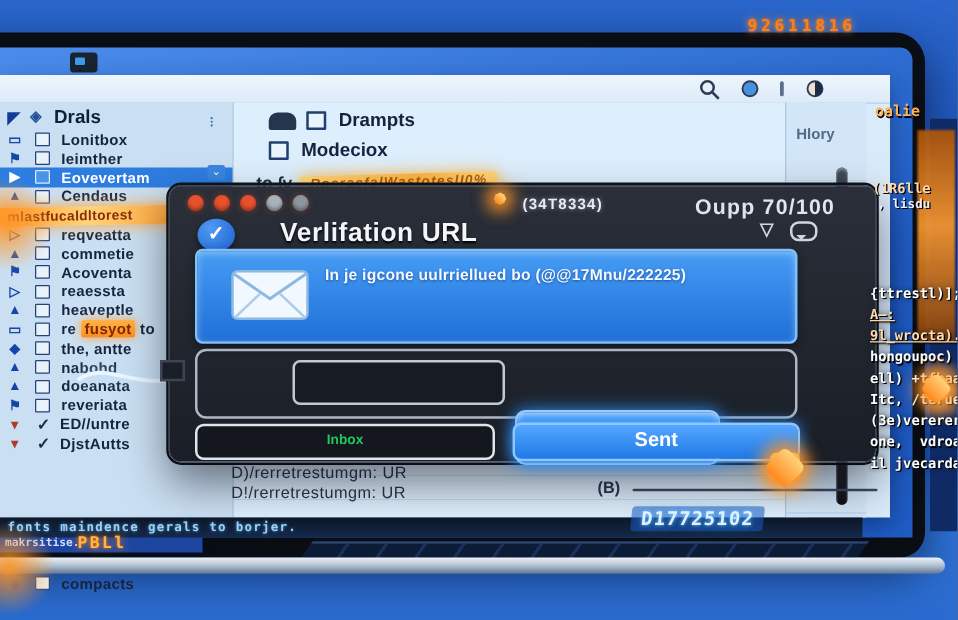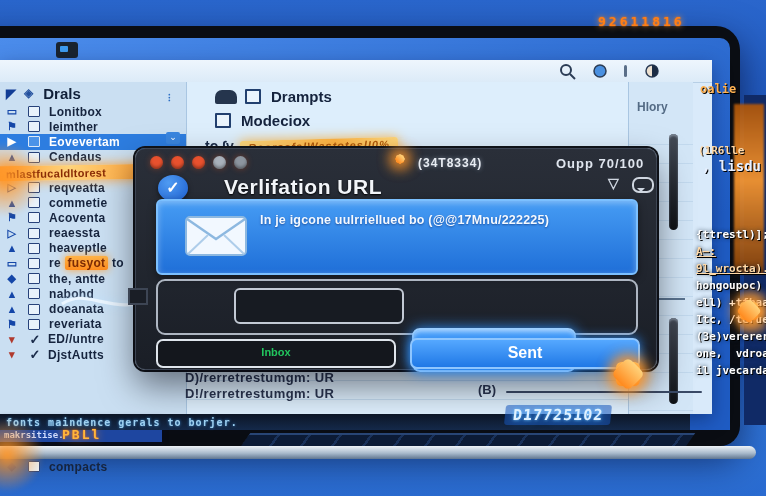--- a/index.html
+++ b/index.html
@@ -61,41 +61,41 @@
     background:repeating-linear-gradient(180deg,transparent 0 18px,#c2d9ee 18px 19px);}
   .crow1{left:28px;top:6px;display:flex;align-items:center;font-size:15px;font-weight:bold;color:#15233d;}
   .blob{width:22px;height:14px;background:#25354d;border-radius:7px 7px 2px 2px;margin-right:8px;}
   .cbx2{width:12px;height:11px;border:2px solid #22406f;background:#eaf4fc;border-radius:1px;margin-right:10px;}
   .crow2{left:28px;top:30px;display:flex;align-items:center;font-size:15px;font-weight:bold;color:#15233d;}
   .crow3{left:18px;top:56px;display:flex;align-items:center;font-size:14px;font-weight:bold;color:#1b2c49;}
   .tohl{margin-left:6px;background:linear-gradient(90deg,#ffd97e,#ffb341 60%,#ffd97e);color:#b25a0a;
     font-size:11px;font-weight:bold;font-style:italic;padding:1px 8px;border-radius:3px;
     box-shadow:0 0 12px #ffbe55;transform:rotate(-1.5deg);letter-spacing:1px;}
   .crow4{left:18px;top:76px;font-size:13px;font-weight:bold;color:#24344f;font-style:italic;}
-  .belowdlg{font-size:13px;font-weight:bold;color:#2a3550;letter-spacing:.4px;}
+  .belowdlg{font-size:13px;font-weight:normal;color:#2a3550;letter-spacing:.4px;}
   .footnote{left:478px;top:382px;font-size:13px;font-weight:bold;color:#2a3550;}
   .fnline{left:506px;top:391px;width:196px;height:2px;background:#3a4a66;border-radius:1px;}
 
   
   .rpanel{left:628px;top:22px;width:64px;height:332px;background:#d3e6f7;border-left:1px solid #a9c6e2;}
   .rplabel{left:8px;top:18px;font-size:12px;font-weight:bold;color:#546b85;}
   .rpruled{left:0;top:44px;width:64px;height:288px;
     background:repeating-linear-gradient(180deg,transparent 0 18px,#c2d9ee 18px 19px);}
   .scrollpill{left:40px;width:9px;border-radius:5px;background:linear-gradient(180deg,#444b57,#0f1216);
     box-shadow:inset 0 2px 2px #7b8694;}
   .rphr{left:0;top:216px;width:56px;height:2px;background:#5a738f;}
 
   
   .dialog{left:135px;top:148px;width:520px;height:220px;border-radius:10px;
     background:linear-gradient(180deg,#2a2f39,#1a1e26);border:1px solid #3d4554;
-    box-shadow:0 16px 34px rgba(0,0,10,.5),0 0 0 2px #11141a;}
+    box-shadow:0 16px 34px rgba(0,0,10,.5),0 0 0 2px #11141a;padding-left:44px;}
   .dots{left:14px;top:7px;display:flex;gap:8px;}
   .dot{width:13px;height:13px;border-radius:50%;box-shadow:inset 0 -2px 3px rgba(0,0,0,.35),0 0 6px rgba(255,90,30,.35);}
   .dlgcount{left:282px;top:7px;font-size:12px;font-weight:bold;color:#e8ecf2;letter-spacing:1px;text-shadow:0 0 4px #7e8a9a;}
-  .dlgscore{left:420px;top:7px;font-size:13px;font-weight:bold;color:#dfe5ee;letter-spacing:1px;}
+  .dlgscore{left:420px;top:7px;font-size:17px;font-weight:bold;color:#dfe5ee;letter-spacing:1px;}
   .checkbadge{left:22px;top:26px;width:30px;height:26px;background:radial-gradient(circle at 35% 30%,#4f9bf2,#1d5fd0);
     border-radius:50%;box-shadow:0 2px 5px rgba(0,0,0,.5);color:#fff;font-weight:bold;font-size:16px;
     text-align:center;line-height:26px;}
   .dlgtitle{left:88px;top:26px;font-size:21px;font-weight:bold;color:#f2f5f9;letter-spacing:.5px;
     text-shadow:0 1px 2px #000;}
   .dlgicon{color:#cfd6e0;font-size:14px;font-weight:bold;}
   .bubble{width:18px;height:12px;border:2px solid #cfd6e0;border-radius:7px;}
   .bubble::after{content:"";position:absolute;left:3px;bottom:-5px;border:4px solid transparent;border-top-color:#cfd6e0;}
   .msgpanel{left:20px;top:50px;width:478px;height:72px;border-radius:6px;
     background:linear-gradient(180deg,#469cf4,#1f6fd8);border:2px solid #7cc0ff;
@@ -354,20 +354,20 @@
   <div class="abs statustag">PBLl</div>
   <div class="abs keys"></div>
   <div class="abs hinge"></div>
   <div class="abs glowbadge">D17725102</div>
 
   <div class="abs rstrip"></div>
   <div class="abs oband1"></div>
   <div class="abs oband2"></div>
   <div class="abs frag" style="left:700px;top:82px;font-size:12px;color:#ffb253;">oalie</div>
   <div class="abs frag" style="left:698px;top:144px;font-size:11px;color:#ffd9a8;">(1R6lle</div>
-  <div class="abs frag" style="left:702px;top:158px;font-size:14px;color:#e8f0ff;">, lisdu</div>
+  <div class="abs frag" style="left:702px;top:158px;font-size:10px;color:#e8f0ff;">, lisdu</div>
   <div class="abs codeblock"><div>{ttrestl)];</div><div class="l1">A–:</div><div class="l1">9l_wrocta)..</div><div>hongoupoc)</div><div>ell) +tfbaam</div><div>Itc, /teruet</div><div>(3e)vererert</div><div>one,  vdroad</div><div>il jvecardar</div></div>
 
   <span class="abs spark" style="left:612px;top:358px;width:32px;height:32px;"></span>
   <span class="abs spark" style="left:736px;top:298px;width:26px;height:26px;"></span>
   <div class="abs lglow" style="left:-30px;top:140px;"></div>
   <div class="abs lglow" style="left:-28px;top:415px;"></div>
 </div>
 
 </body></html>

